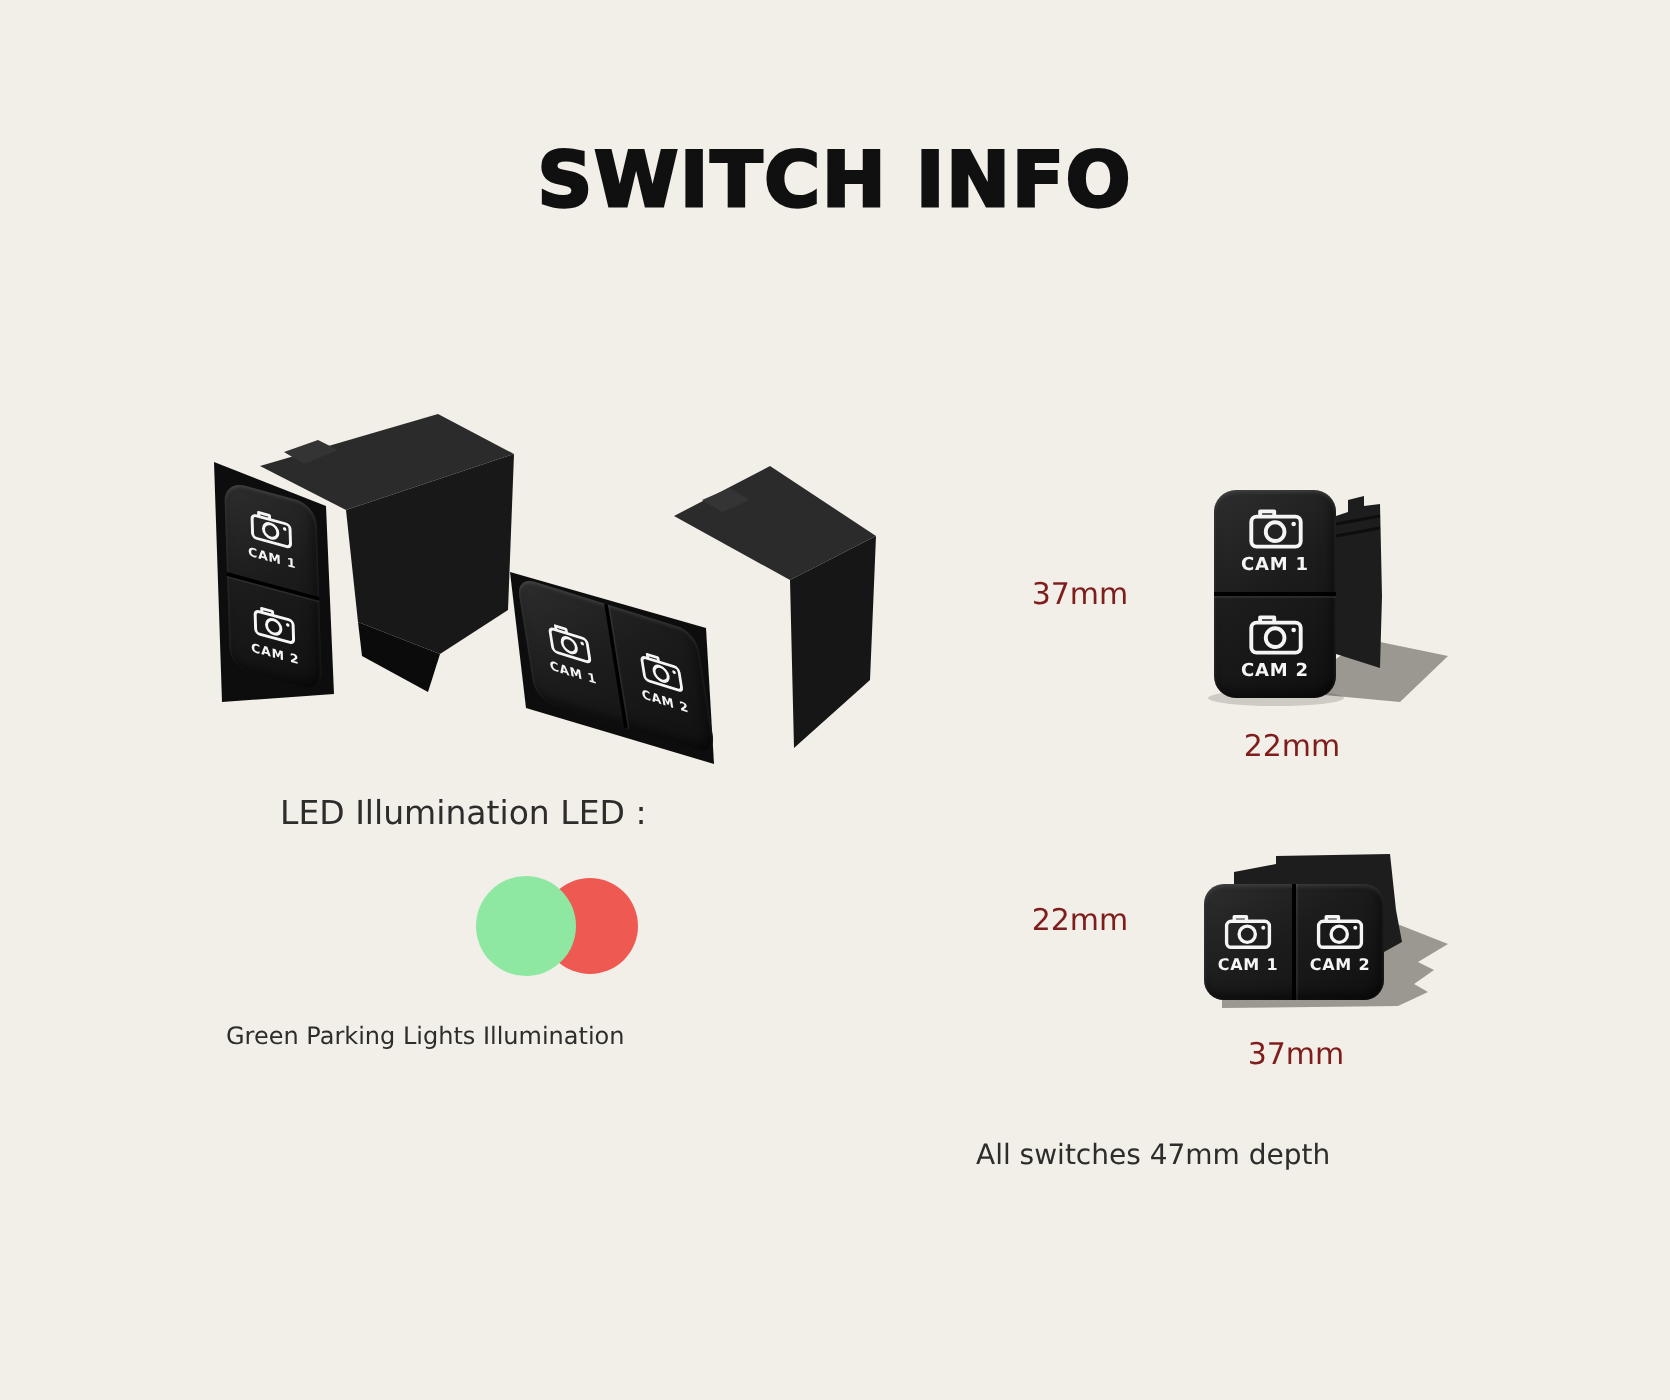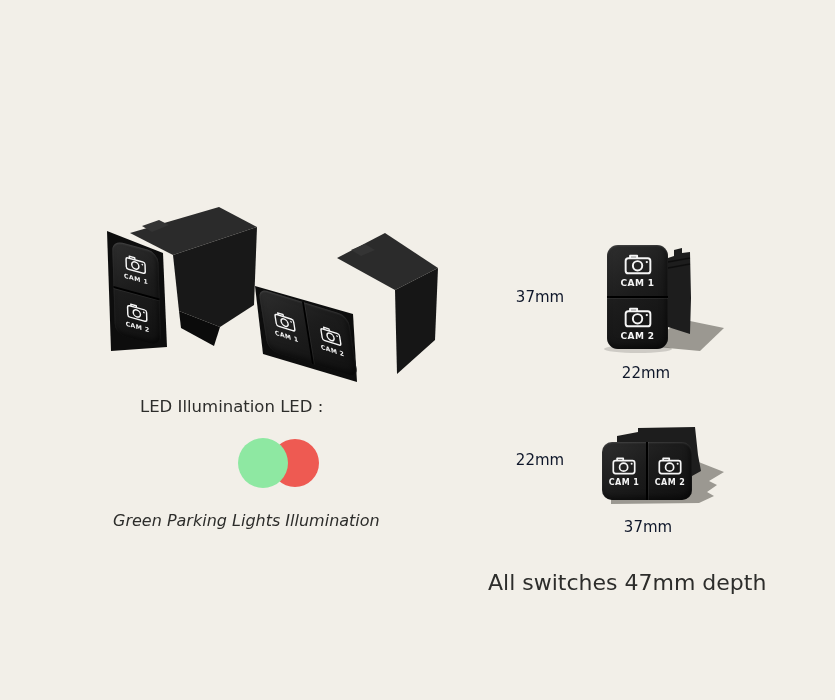--- a/index.html
+++ b/index.html
@@ -30,26 +30,26 @@
   .cam-svg{display:block;}
   
   .sw{position:absolute;}
   .sw svg.body{position:absolute;left:0;top:0;z-index:1;}
   
   #sw1-panel{left:0;top:0;width:48px;height:100px;transform:matrix(.96,.26,.03,.94,19,47);transform-origin:0 0;}
   #sw2-panel{left:0;top:0;width:96px;height:64px;transform:matrix(.9375,.2917,.156,.969,7,66);transform-origin:0 0;}
   #sw3-panel{left:7px;top:7px;width:61px;height:104px;}
   #sw4-panel{left:7px;top:27px;width:90px;height:58px;}
   
-  .dim{position:absolute;width:100px;text-align:center;font-size:15px;color:#0f172a;}
+  .dim{position:absolute;width:100px;text-align:center;font-size:15px;color:#7f1d1d;}
   .note{position:absolute;text-align:left;color:#2d2d2b;}
   #led-heading{left:140px;top:397px;width:300px;font-size:16.5px;}
-  #led-line1{left:113px;top:511px;width:320px;font-size:16px;font-style:italic;}
+  #led-line1{left:113px;top:511px;width:320px;font-size:12px;}
   #led-line2{left:113px;top:536px;width:320px;font-size:16px;}
-  #depth-note{left:488px;top:570px;width:340px;font-size:22px;}
+  #depth-note{left:488px;top:570px;width:340px;font-size:14px;}
   
   .led-circle{position:absolute;border-radius:50%;}
   #led-green{left:238px;top:438px;width:50px;height:50px;z-index:2;}
   #led-red{left:271px;top:439px;width:48px;height:48px;z-index:1;}
 </style>
 </head>
 <body>
 
 <div class="stage" style="background: rgb(242, 239, 232);">
 
@@ -57,20 +57,21 @@
     <defs>
       <g id="cam-icon" fill="none" stroke="#f5f5f5" stroke-width="2.2" stroke-linejoin="round">
         <path d="M8 6 V3 H16 V6"></path>
         <rect x="3" y="6" width="28" height="17" rx="3"></rect>
         <circle cx="16.5" cy="14.5" r="5.3"></circle>
         <circle cx="27" cy="10.2" r="1.3" fill="#f5f5f5" stroke="none"></circle>
       </g>
     </defs>
   </svg>
 
+  <div class="title">SWITCH INFO</div>
 
   <div class="sw" style="left:93px;top:193px;width:170px;height:205px">
     <svg class="body" width="170" height="205">
       <polygon points="37,40 126,14 164,34 80,62" fill="#2b2b2b"></polygon>
       <polygon points="80,62 164,34 161,112 127,134 86,118" fill="#181818"></polygon>
       <polygon points="86,118 127,134 121,153 88,135" fill="#0b0b0b"></polygon>
       <polygon points="49,33 66,27 76,32 59,39" fill="#343434"></polygon>
       <polygon points="14,38 70,60 74,154 18,158" fill="#0d0d0d"></polygon>
     </svg>
     <div id="sw1-panel" class="btn-panel vert p3d">

